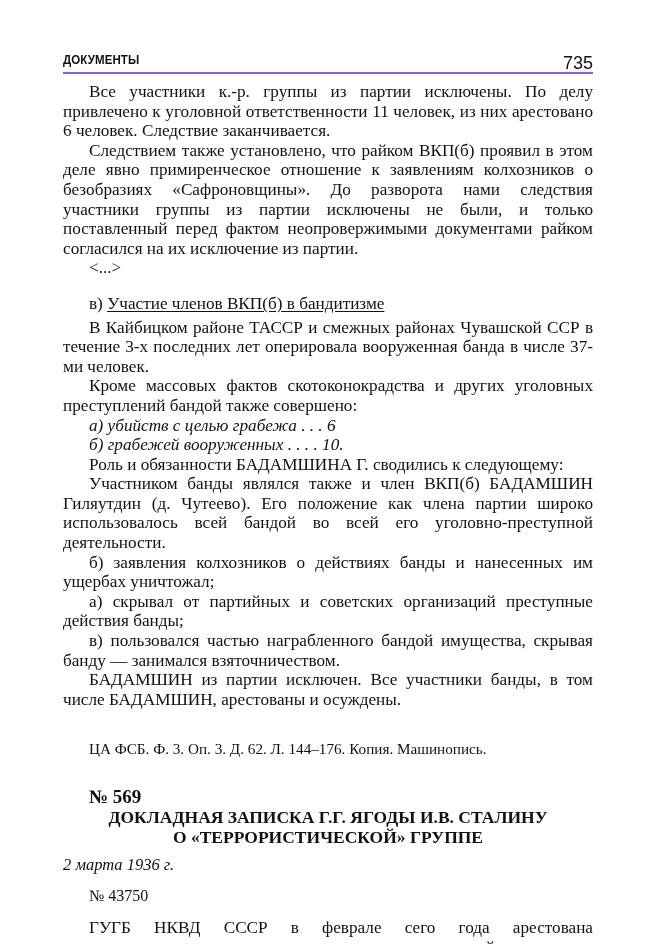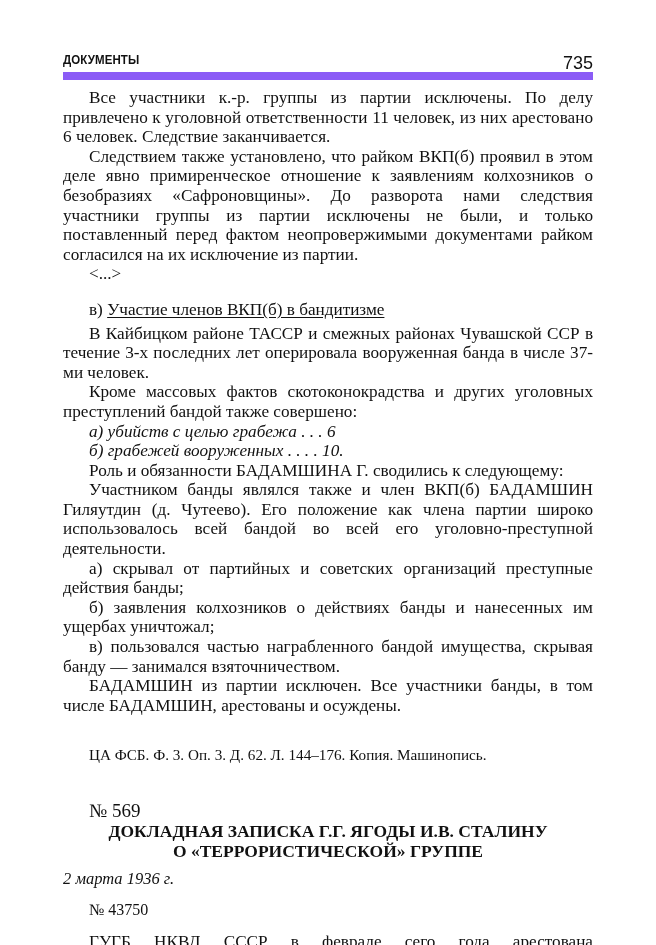--- a/index.html
+++ b/index.html
@@ -4,32 +4,32 @@
 <style>
   html, body { margin: 0; padding: 0; background: #ffffff; }
   body { width: 656px; height: 945px; position: relative; overflow: hidden; }
   .page {
     position: absolute; left: 63px; top: 53px; width: 530px;
     font-family: "Liberation Serif", serif; color: #111;
     font-size: 17.2px; line-height: 19.6px;
   }
   .running-head {
     display: flex; justify-content: space-between; align-items: flex-end;
-    border-bottom: 8px solid #8b5cf6; padding-bottom: 1px; height: 18px;
+    border-bottom: 2px solid #8b5cf6; padding-bottom: 1px; height: 18px;
   }
   .rh-left { font-family: "Liberation Sans", sans-serif; font-size: 11.5px; font-weight: bold; letter-spacing: 0.1px; transform: scaleY(1.1); }
   .rh-right { font-family: "Liberation Sans", sans-serif; font-size: 18px; line-height: 16px; }
   p { margin: 0; text-align: justify; }
   .ind { text-indent: 26px; }
   .gap-top { margin-top: 4px; }
   .heading-sub { margin-top: 16px; padding-left: 26px; }
   .heading-sub u { text-decoration: underline; text-underline-offset: 2px; }
   .item { padding-left: 26px; font-style: italic; }
   .source { font-size: 15.2px; margin-top: 30px; padding-left: 26px; }
-  .docnum { font-weight: normal; font-size: 19px; margin-top: 36px; padding-left: 26px; line-height: 20px; }
+  .docnum { font-weight: bold; font-size: 19px; margin-top: 28px; padding-left: 26px; line-height: 20px; }
   .doctitle { font-weight: bold; font-size: 17.5px; line-height: 20px; text-align: center; }
   .docdate { font-style: italic; margin-top: 8px; font-size: 16.5px; }
   .regnum { margin-top: 11px; padding-left: 26px; font-size: 16px; }
   .body2 { margin-top: 13px; }
 </style>
 </head>
 <body>
 
 <div class="page">
 
@@ -44,22 +44,22 @@
   <p class="ind">Следствием также установлено, что райком ВКП(б) проявил в этом деле явно примиренческое отношение к заявлениям колхозников о безобразиях «Сафроновщины». До разворота нами следствия участники группы из партии исключены не были, и только поставленный перед фактом неопровержимыми документами райком согласился на их исключение из партии.</p>
   <p class="ind">&lt;...&gt;</p>
 
   <p class="heading-sub"><span>в) </span><u>Участие членов ВКП(б) в бандитизме</u></p>
   <p class="ind gap-top">В Кайбицком районе ТАССР и смежных районах Чувашской ССР в течение 3-х последних лет оперировала вооруженная банда в числе 37-ми человек.</p>
   <p class="ind">Кроме массовых фактов скотоконокрадства и других уголовных преступлений бандой также совершено:</p>
   <p class="item">а) убийств с целью грабежа . . .  6</p>
   <p class="item">б) грабежей вооруженных . . . .  10.</p>
   <p class="ind">Роль и обязанности БАДАМШИНА Г. сводились к следующему:</p>
   <p class="ind">Участником банды являлся также и член ВКП(б) БАДАМШИН Гиляутдин (д. Чутеево). Его положение как члена партии широко использовалось всей бандой во всей его уголовно-преступной деятельности.</p>
+  <p class="ind">б) заявления колхозников о действиях банды и нанесенных им ущербах уничтожал;</p>
   <p class="ind">а) скрывал от партийных и советских организаций преступные действия банды;</p>
-  <p class="ind">б) заявления колхозников о действиях банды и нанесенных им ущербах уничтожал;</p>
   <p class="ind">в) пользовался частью награбленного бандой имущества, скрывая банду — занимался взяточничеством.</p>
   <p class="ind">БАДАМШИН из партии исключен. Все участники банды, в том числе БАДАМШИН, арестованы и осуждены.</p>
   <p class="source">ЦА ФСБ. Ф. 3. Оп. 3. Д. 62. Л. 144–176. Копия. Машинопись.</p>
 
   <p class="docnum">№ 569</p>
   <p class="doctitle">ДОКЛАДНАЯ ЗАПИСКА Г.Г. ЯГОДЫ И.В. СТАЛИНУ</p>
   <p class="doctitle">О «ТЕРРОРИСТИЧЕСКОЙ» ГРУППЕ</p>
   <p class="docdate">2 марта 1936 г.</p>
   <p class="regnum">№ 43750</p>
 

